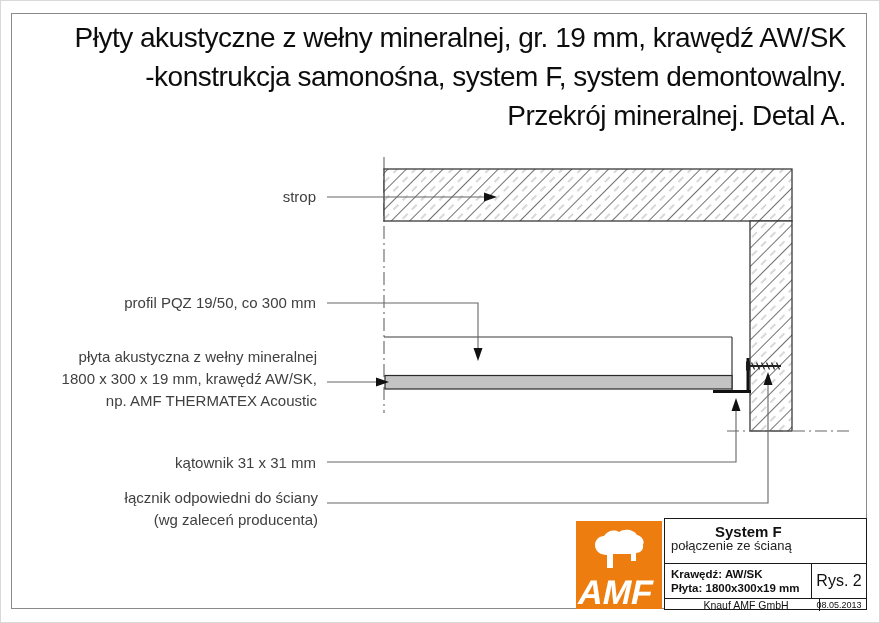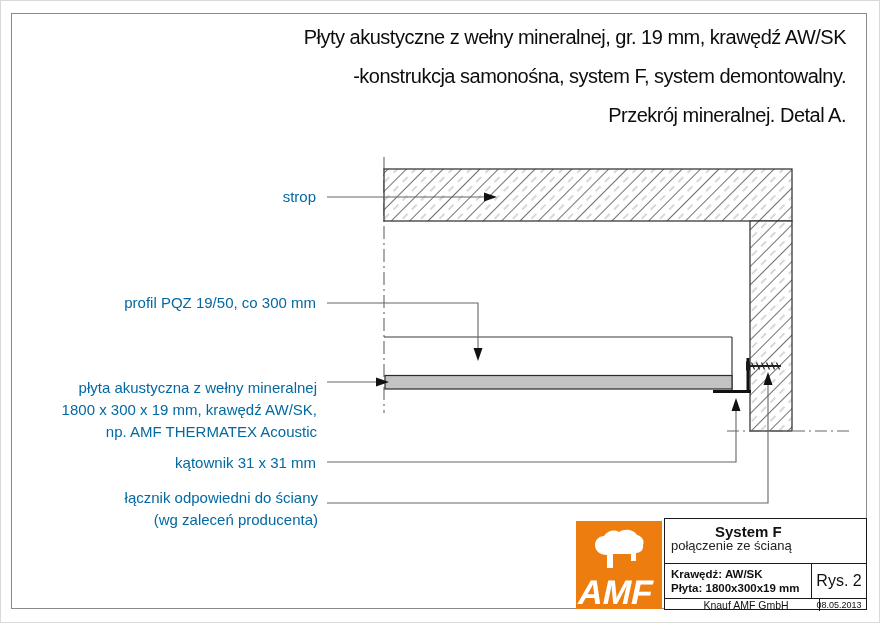--- a/index.html
+++ b/index.html
@@ -7,28 +7,28 @@
     position:relative;width:880px;height:623px;background:#fff;overflow:hidden;
     font-family:"Liberation Sans","DejaVu Sans",sans-serif;color:#111;
     box-sizing:border-box;border:1px solid #d9d9d9;
   }
   .page-border{
     position:absolute;left:10px;top:12px;width:856px;height:596px;
     border:1.5px solid #8a8a8a;box-sizing:border-box;pointer-events:none;
   }
   .title{
     position:absolute;top:17px;right:33px;text-align:right;
-    font-size:20px;line-height:39px;letter-spacing:-0.5px;color:#0d0d0d;white-space:nowrap;
+    font-size:28px;line-height:39px;letter-spacing:-0.5px;color:#0d0d0d;white-space:nowrap;
   }
   .label{
-    position:absolute;text-align:right;font-size:15px;line-height:22px;color:#0369a1;white-space:nowrap;
+    position:absolute;text-align:right;font-size:15px;line-height:22px;color:#404040;white-space:nowrap;
   }
   .lbl-strop{right:563px;top:185px;}
   .lbl-profil{right:563px;top:291px;}
-  .lbl-plyta{right:562px;top:376px;}
+  .lbl-plyta{right:562px;top:345px;}
   .lbl-katownik{right:563px;top:451px;}
   .lbl-lacznik{right:561px;top:486px;}
   svg.draw{position:absolute;left:0;top:0;}
   
   .tb-logo{
     position:absolute;left:575px;top:520px;width:86px;height:88px;
     background:#ED7D0E;overflow:hidden;
   }
   .tb-logo .bear{position:absolute;left:10px;top:6px;}
   .tb-logo .amf{

